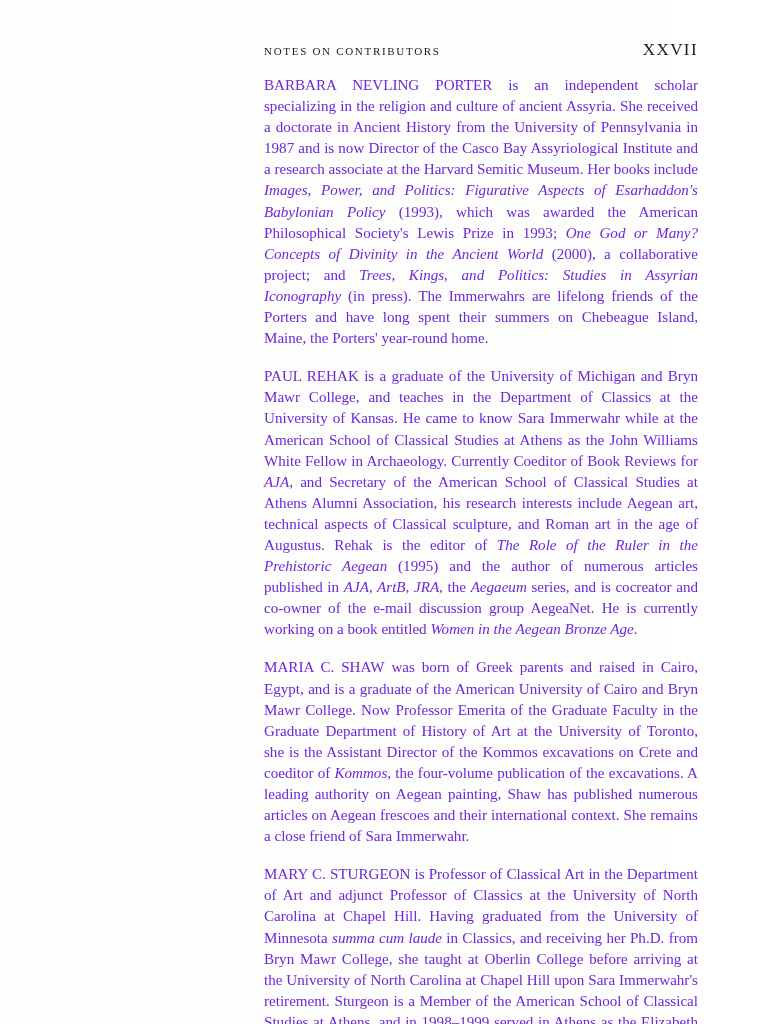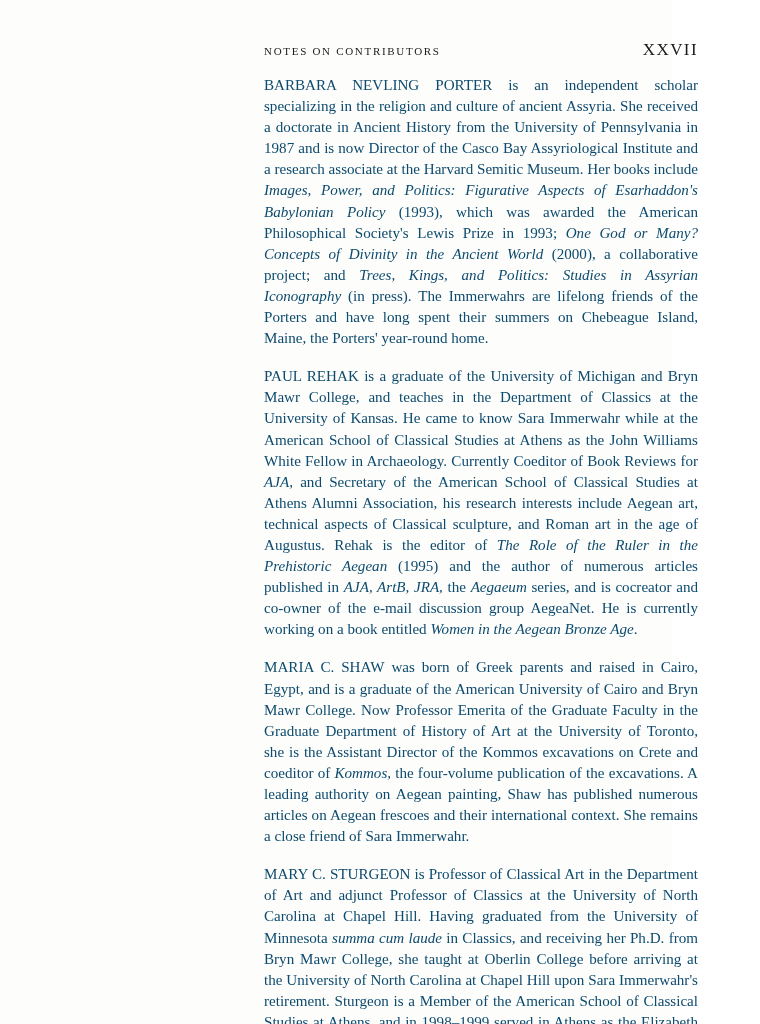--- a/index.html
+++ b/index.html
@@ -51,21 +51,21 @@
     top: 75px;
     width: 434px;
   }
   p.entry {
     margin: 0 0 17px 0;
     font-size: 15.1px;
     line-height: 21.1px;
     text-align: justify;
     text-justify: inter-word;
     hyphens: manual;
-    color: #0c4a6e;
+    color: #6d28d9;
   }
   p.entry:last-child {
     margin-bottom: 0;
   }
   .name {
     font-variant: small-caps;
   }
   i {
     font-style: italic;
   }

